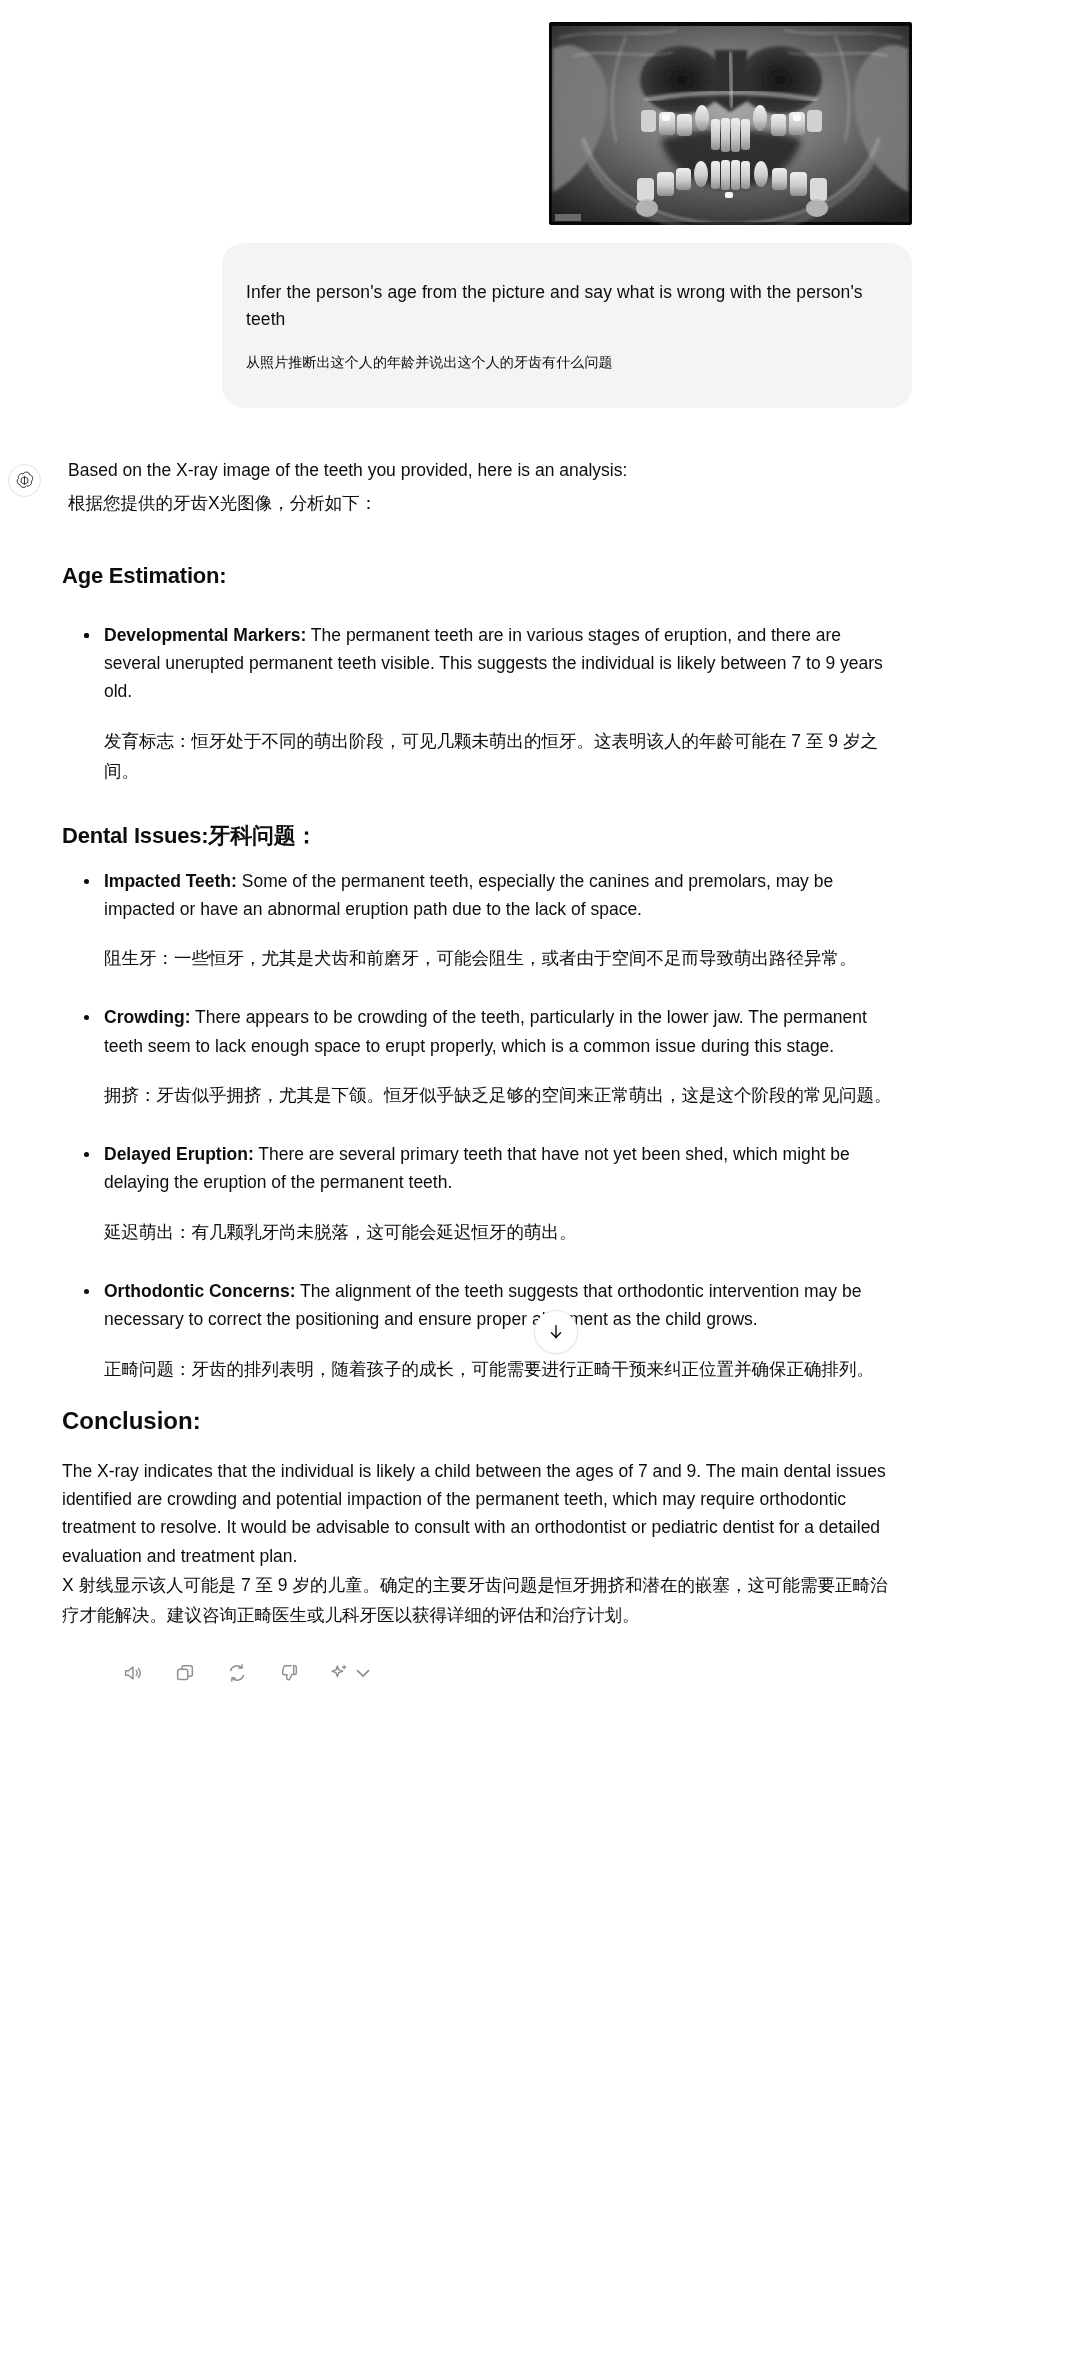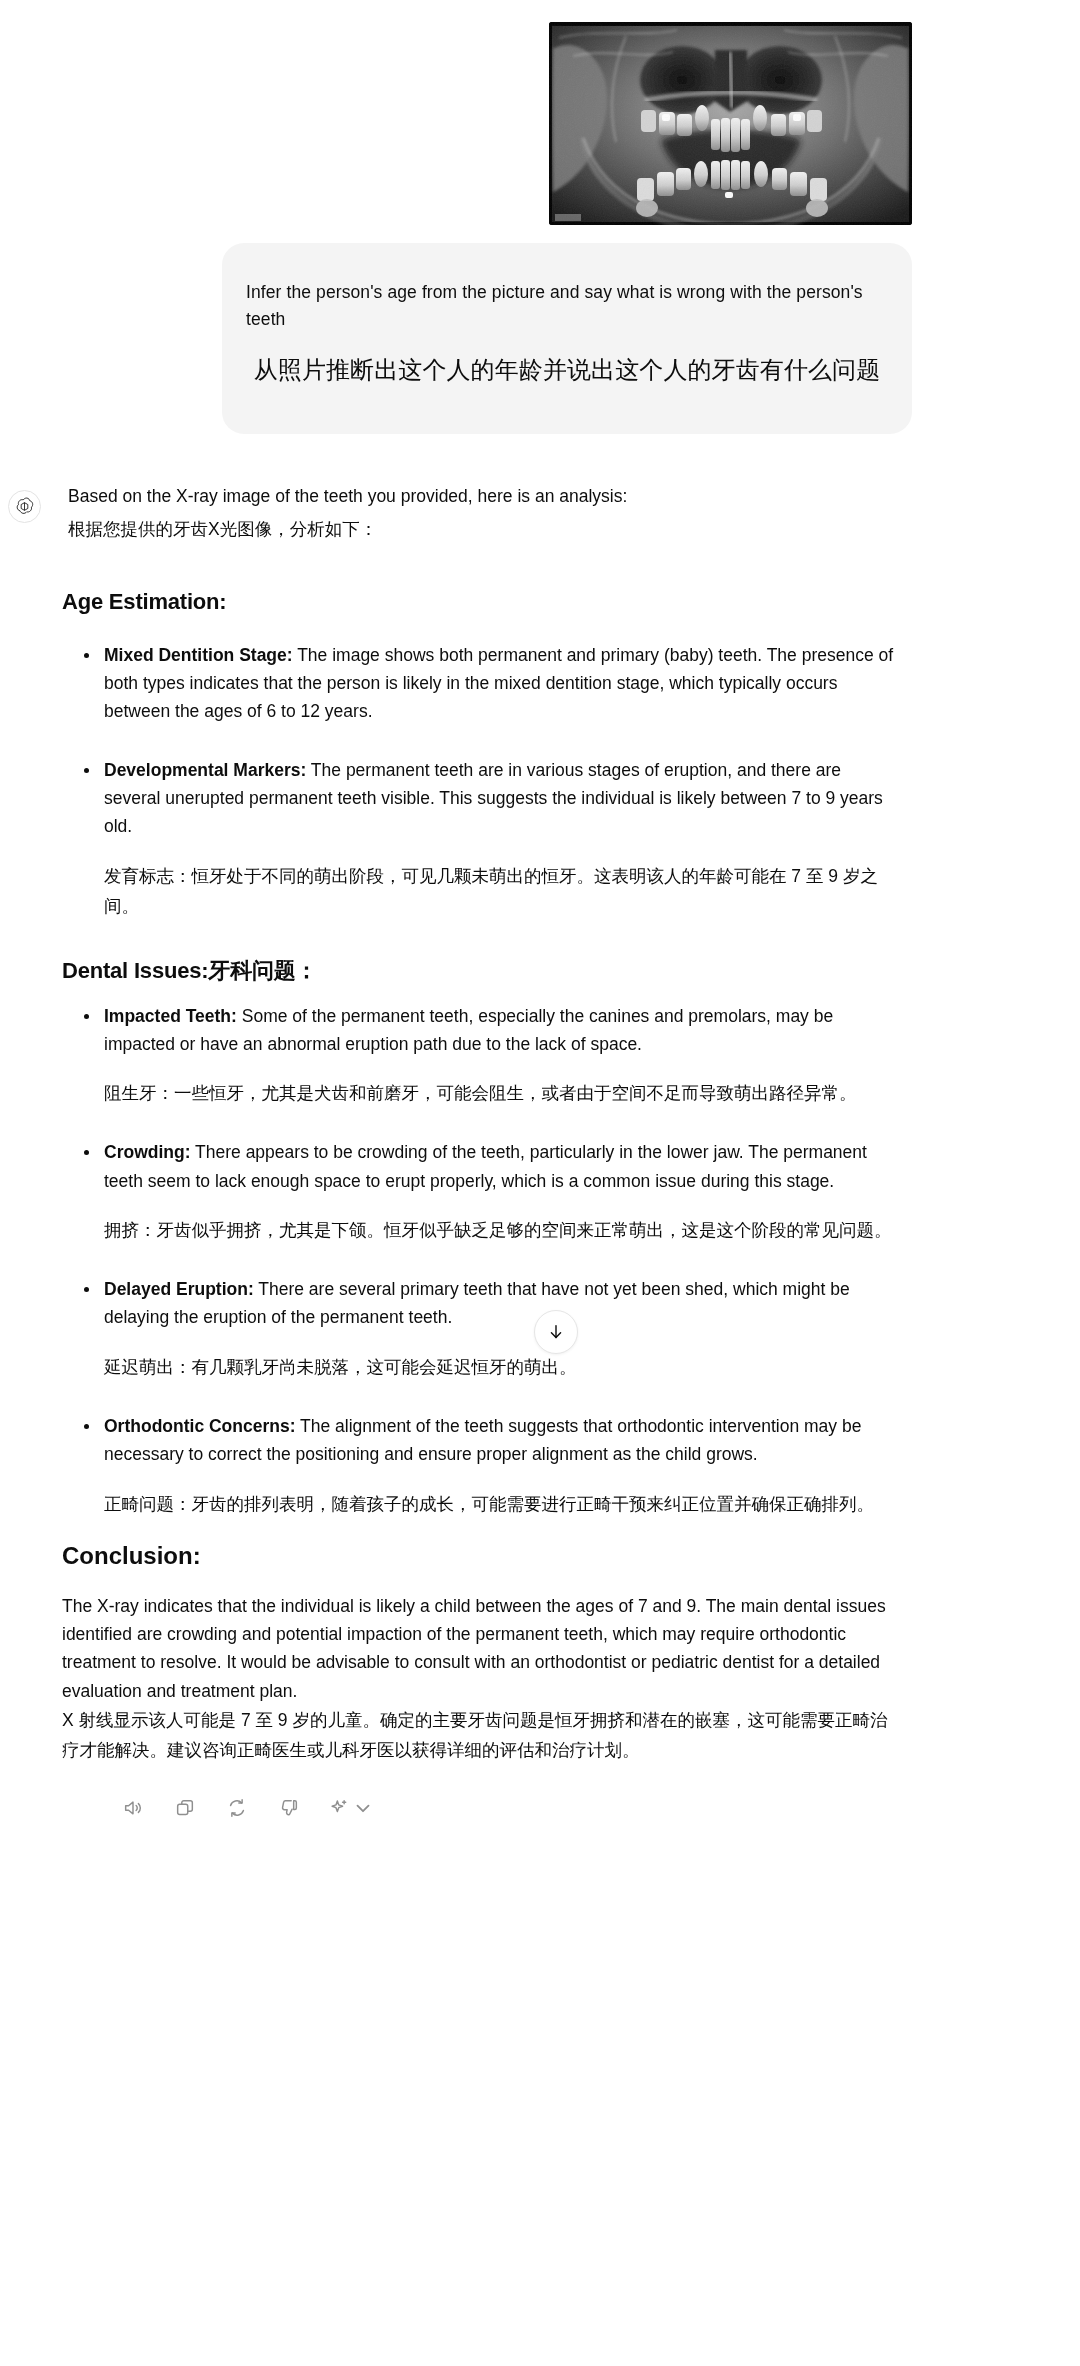--- a/index.html
+++ b/index.html
@@ -50,23 +50,22 @@
     padding: 18px 24px 20px 24px;
     max-width: 690px;
     margin-right: 0;
     font-size: 17.5px;
     line-height: 1.58;
     color: #0d0d0d;
     letter-spacing: 0.1px;
   }
   .user-bubble .zh {
     margin-top: 16px;
-    font-size: 24px;
+    font-size: 14px;
     line-height: 1.6;
-    text-align: center;
   }
 
   
   .assistant-turn {
     display: flex;
     align-items: flex-start;
     padding: 48px 0 0 0;
     position: relative;
     gap: 9px;
   }
@@ -302,21 +301,20 @@
     <div class="assistant-body">
 
       <div class="intro">
         <p>Based on the X-ray image of the teeth you provided, here is an analysis:</p>
         <p class="zh">根据您提供的牙齿X光图像，分析如下：</p>
       </div>
 
       <h2 class="section">Age Estimation:</h2>
       <ul class="bullets">
         <li>
-          <p class="en"><b>Mixed Dentition Stage:</b><span> The image shows both permanent and primary (baby) teeth. The presence of both types indicates that the person is likely in the mixed dentition stage, which typically occurs between the ages of 6 to 12 years.</span></p>
         </li>
         <li>
           <p class="en"><b>Developmental Markers:</b><span> The permanent teeth are in various stages of eruption, and there are several unerupted permanent teeth visible. This suggests the individual is likely between 7 to 9 years old.</span></p>
           <p class="zh">发育标志：恒牙处于不同的萌出阶段，可见几颗未萌出的恒牙。这表明该人的年龄可能在 7 至 9 岁之间。</p>
         </li>
       </ul>
 
       <h2 class="section tight">Dental Issues:牙科问题：</h2>
       <ul class="bullets">
         <li>

